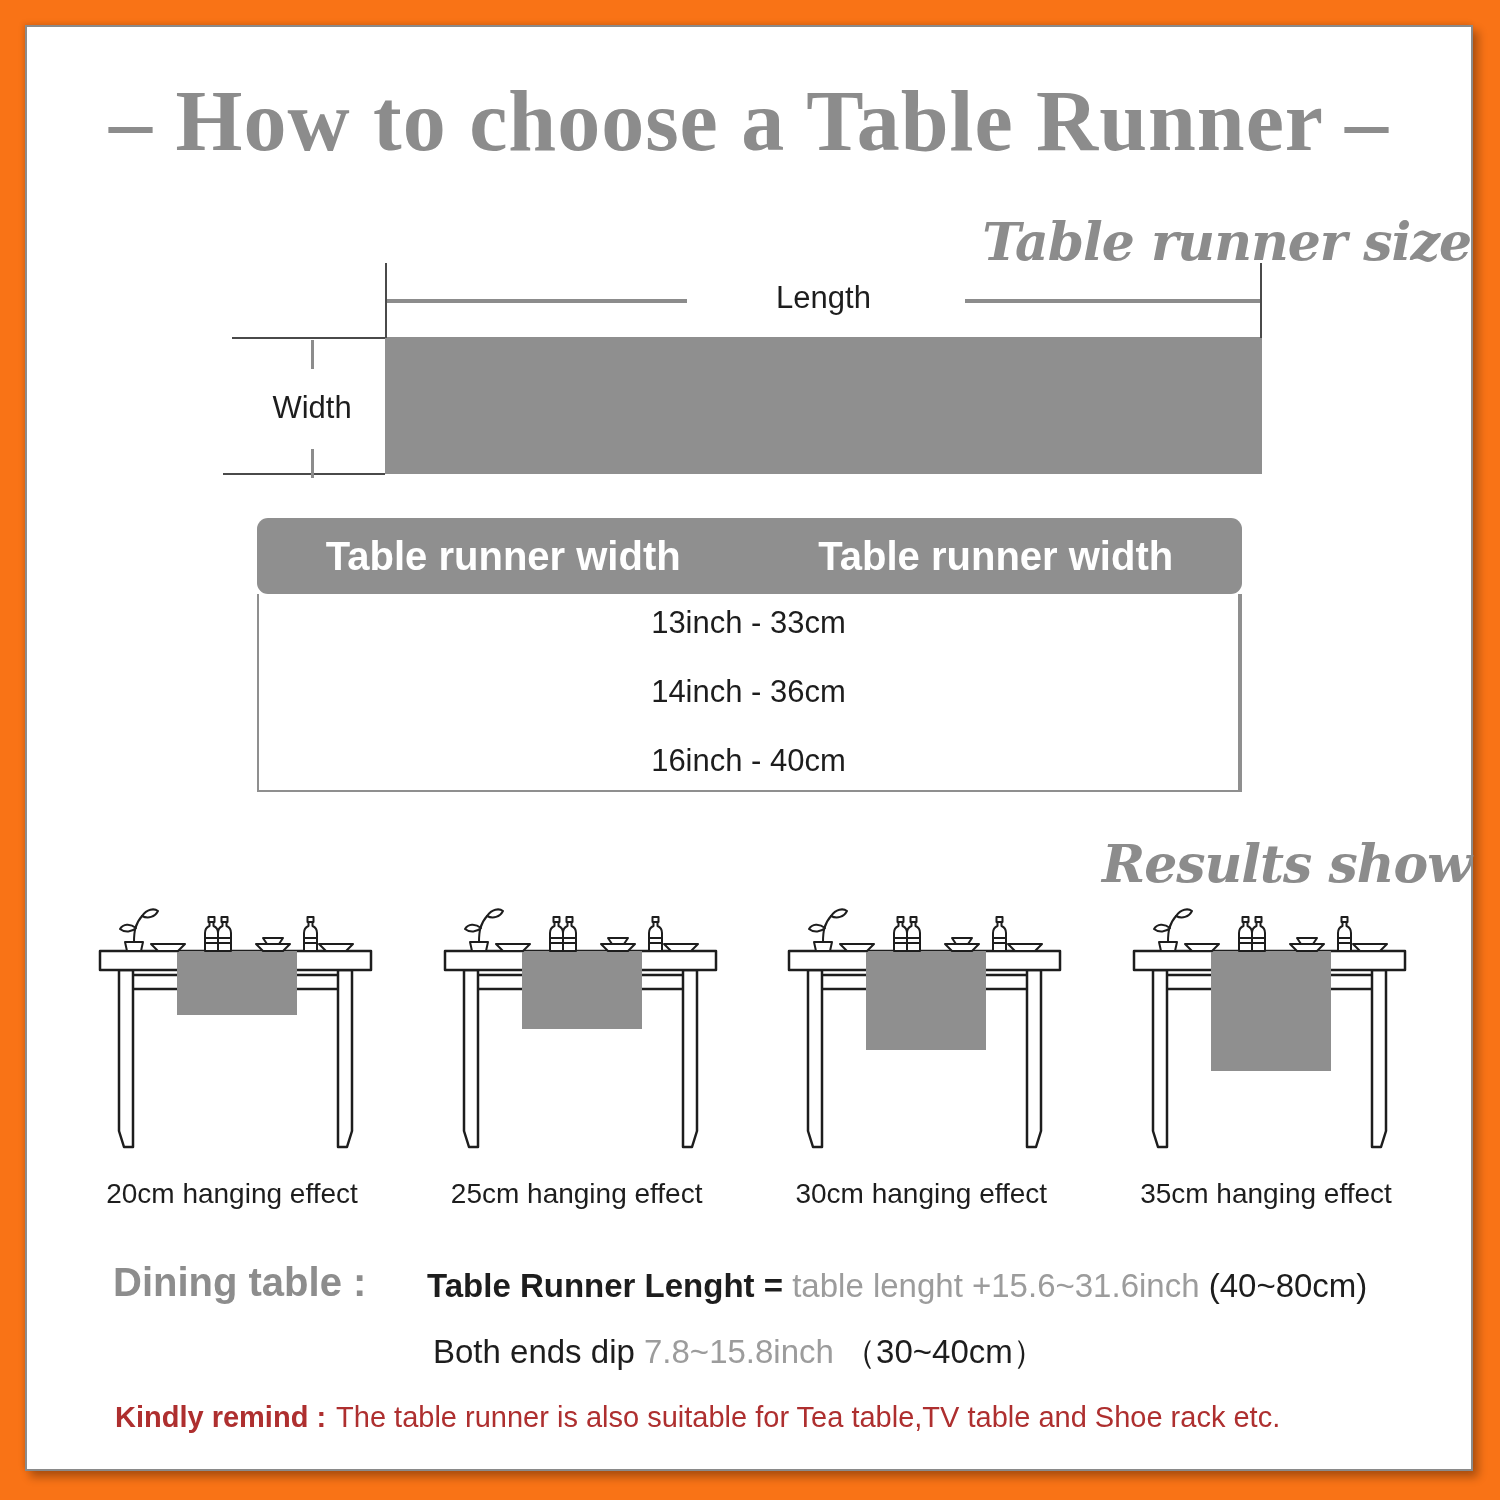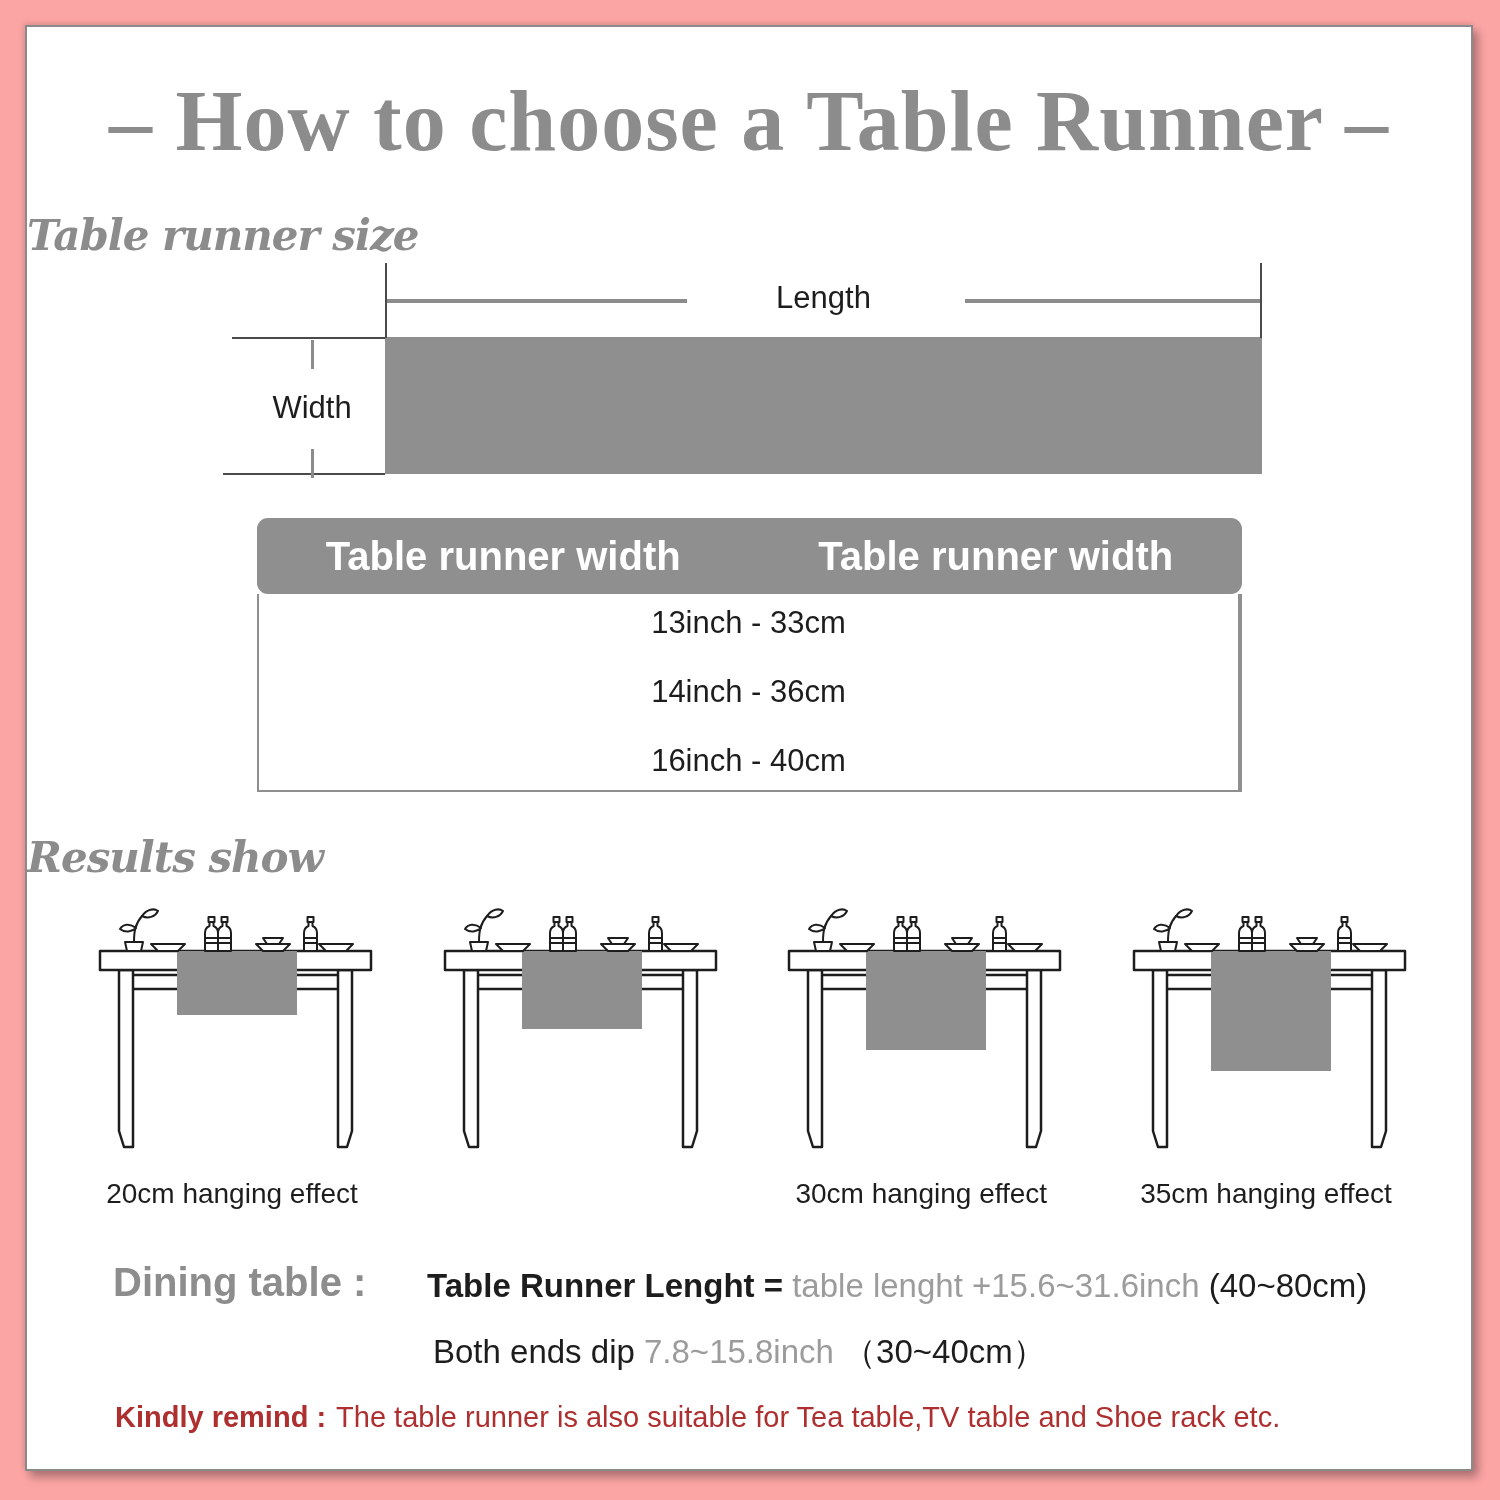--- a/index.html
+++ b/index.html
@@ -1,27 +1,27 @@
 <!DOCTYPE html>
 <html><head>
 <meta charset="utf-8">
 <style>
   html,body{margin:0;padding:0;background:#fff;}
-  .page{position:relative;width:1500px;height:1500px;background:#fca5a5;overflow:hidden;
+  .page{position:relative;width:1500px;height:1500px;background:#f97316;overflow:hidden;
         font-family:"Liberation Sans",sans-serif;color:#1d1d1d;}
   .card{position:absolute;left:25px;top:25px;width:1444px;height:1442px;background:#fff;
         border:2px solid #8a8a8a;box-shadow:5px 6px 9px rgba(0,0,0,.32), -2px -2px 5px rgba(0,0,0,.10);}
   .abs{position:absolute;}
 
   
   .main-title{left:0;right:0;top:44px;text-align:center;white-space:nowrap;
     font-family:"Liberation Serif",serif;font-weight:700;font-size:86px;color:#8c8c8c;letter-spacing:1px;}
-  .script-heading{left:0;right:0;text-align:left;
+  .script-heading{left:8px;right:0;text-align:right;
     font-family:"DejaVu Serif",serif;font-style:italic;font-weight:700;
-    font-size:42px;color:#8c8c8c;letter-spacing:-1px;}
+    font-size:52px;color:#8c8c8c;letter-spacing:-1px;}
   .script-1{top:184px;}
   .script-2{top:806px;}
 
   
   .runner-bar{left:358px;top:310px;width:877px;height:137px;background:#8f8f8f;}
   .len-line{top:272px;height:4px;background:#8c8c8c;}
   .len-line.l{left:358px;width:302px;}
   .len-line.r{left:938px;width:297px;}
   .len-tick{top:236px;width:2px;height:75px;background:#4a4a4a;}
   .len-tick.l{left:358px;}
@@ -179,20 +179,21 @@
             </g>
             <g>
               <rect x="240.5" y="12" width="6" height="5"></rect>
               <path d="M241.5 17 v4 C238 22.5 237 24.5 237 28 V46 h13 V28 C250 24.5 249 22.5 245.5 21 v-4 z"></path>
               <line x1="237" y1="33" x2="250" y2="33"></line>
                 <line x1="237" y1="38" x2="250" y2="38"></line>
             </g>
             <path d="M252 39 h34 l-7 7 h-20 z"></path>
           </g>
         </svg>
+        <div class="caption">25cm hanging effect</div>
       </div>
 
       <div class="figure">
         <svg viewBox="0 0 330 250" width="330" height="250">
           <g stroke="#1d1d1d" stroke-width="2.5" fill="#fff" stroke-linejoin="round">
             <path d="M52 65 L52 226 L57 242 L66 242 L66 65 Z"></path>
             <path d="M285 65 L285 226 L280 242 L271 242 L271 65 Z"></path>
             <line x1="66" y1="70" x2="271" y2="70"></line>
             <line x1="66" y1="84" x2="271" y2="84"></line>
             <rect x="33" y="46" width="271" height="19"></rect>

